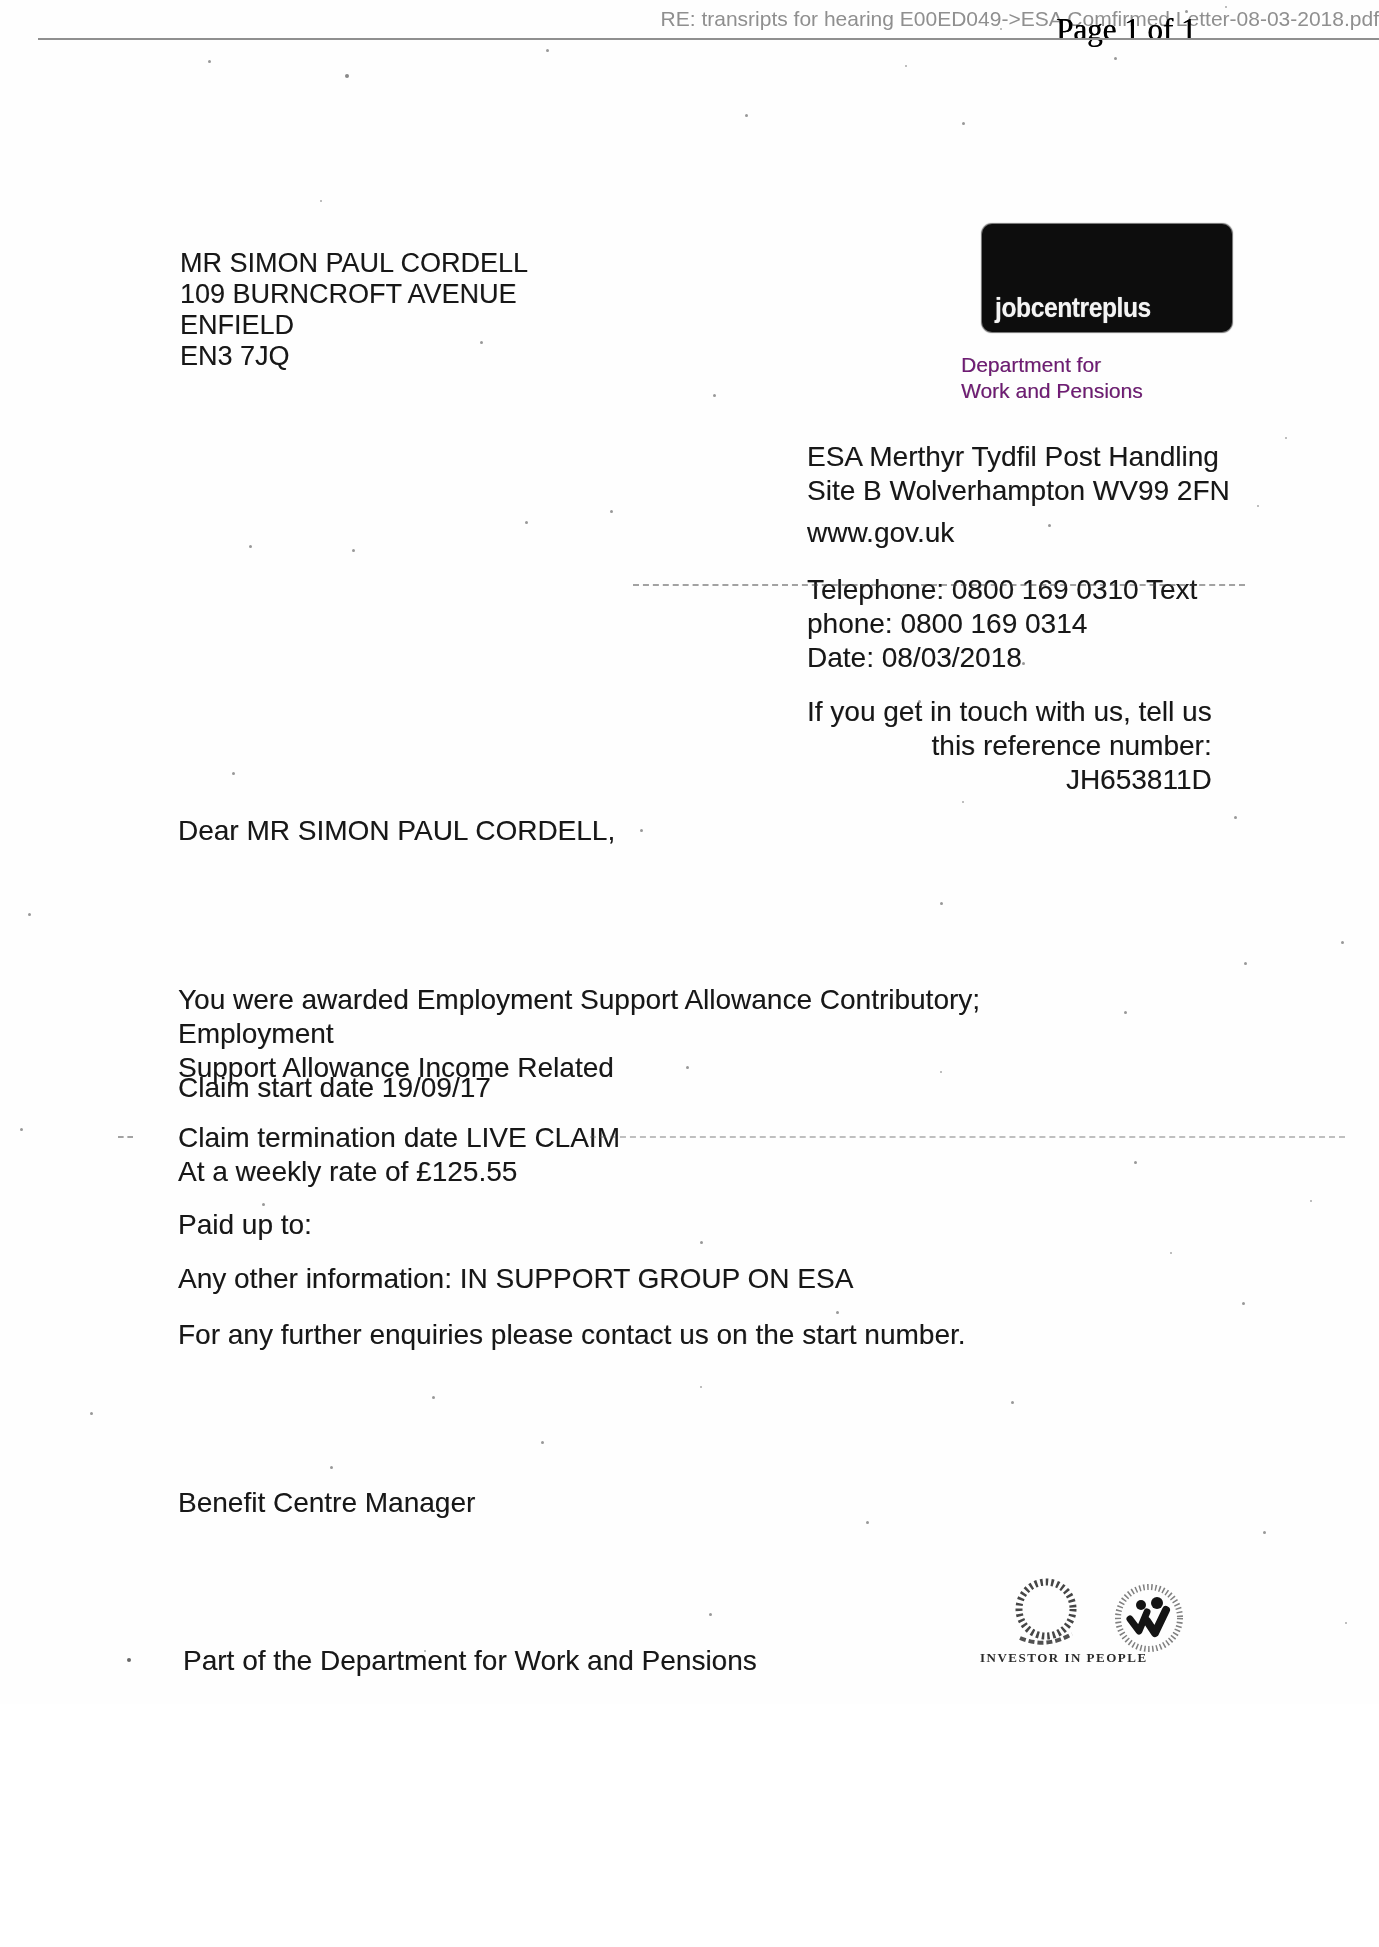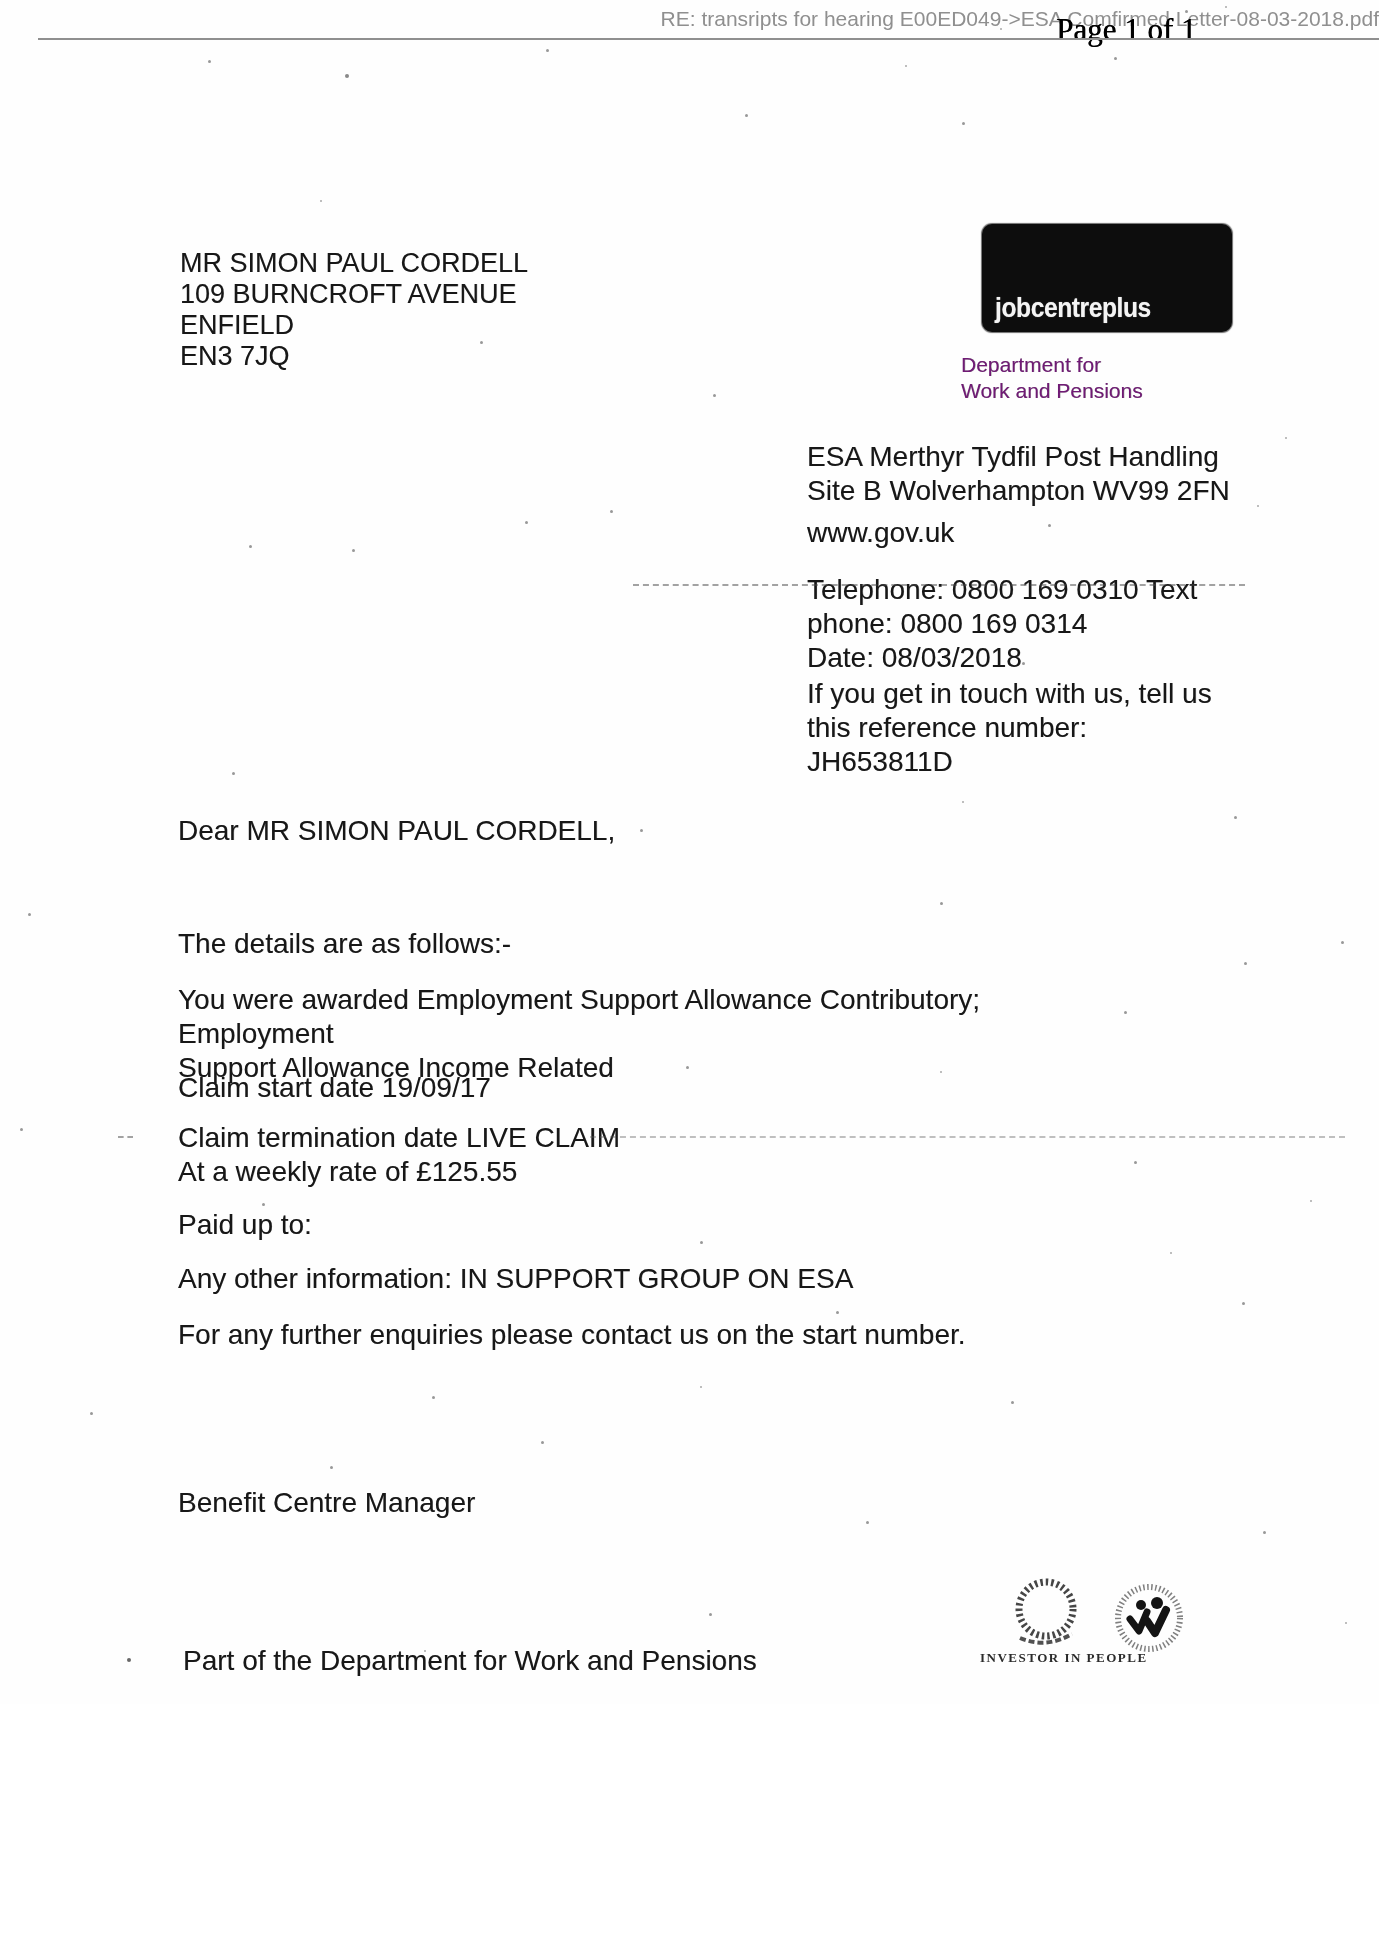--- a/index.html
+++ b/index.html
@@ -23,21 +23,21 @@
   .jcp span{position:absolute;left:13px;bottom:8px;color:#f4f4f4;font-weight:bold;font-size:28px;
        letter-spacing:-0.5px;transform:scaleX(.88);transform-origin:left bottom;white-space:nowrap;
        text-shadow:0 0 1px rgba(255,255,255,.6);}
   
   .dwp{left:961px;top:352px;font-size:21px;line-height:26px;font-weight:normal;color:#701a75;
        text-shadow:0.4px 0.4px 0 rgba(60,60,60,.5);}
   
   .snd1{left:807px;top:424px;margin-top:16px;}
   .web {left:807px;top:516px;}
   .tel {left:807px;top:573px;}
-  .ref {left:807px;top:677px;}
+  .ref {left:807px;top:695px;text-align:right;}
   
   .b-dear {left:178px;top:814px;text-align:center;}
   .b-thanks {left:178px;top:871px;}
   .b-details{left:178px;top:927px;}
   .b-award {left:178px;top:983px;width:930px;}
   .b-start {left:178px;top:1071px;}
   .b-term {left:178px;top:1121px;}
   .b-paid {left:178px;top:1208px;}
   .b-other {left:178px;top:1262px;}
   .b-enq {left:178px;top:1318px;}
@@ -95,21 +95,20 @@
     <div>phone: 0800 169 0314</div>
     <div>Date: 08/03/2018</div>
   </div>
   <div class="abs ref doc">
     <div>If you get in touch with us, tell us</div>
     <div>this reference number:</div>
     <div>JH653811D</div>
   </div>
 
   <div class="abs b-dear doc">Dear MR SIMON PAUL CORDELL,</div>
-  <div class="abs b-details doc">The details are as follows:-</div>
   <div class="abs b-award doc">
     <div>You were awarded Employment Support Allowance Contributory; Employment</div>
     <div>Support Allowance Income Related</div>
   </div>
   <div class="abs b-start doc">Claim start date 19/09/17</div>
   <div class="abs b-term doc">
     <div>Claim termination date LIVE CLAIM</div>
     <div>At a weekly rate of £125.55</div>
   </div>
   <div class="abs b-paid doc">Paid up to:</div>

